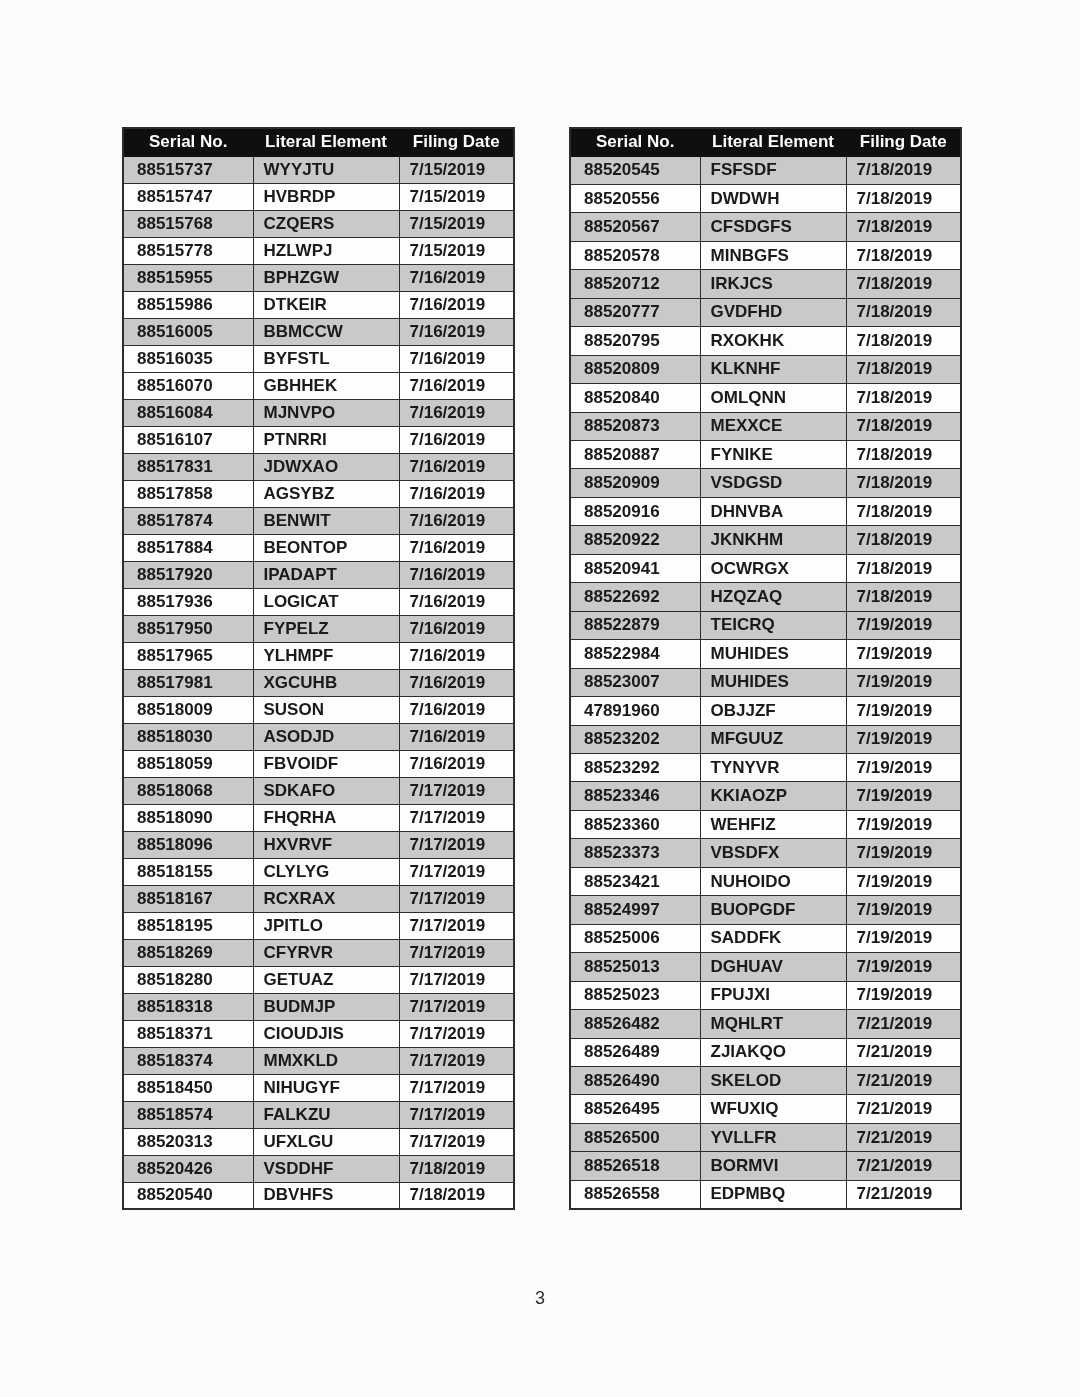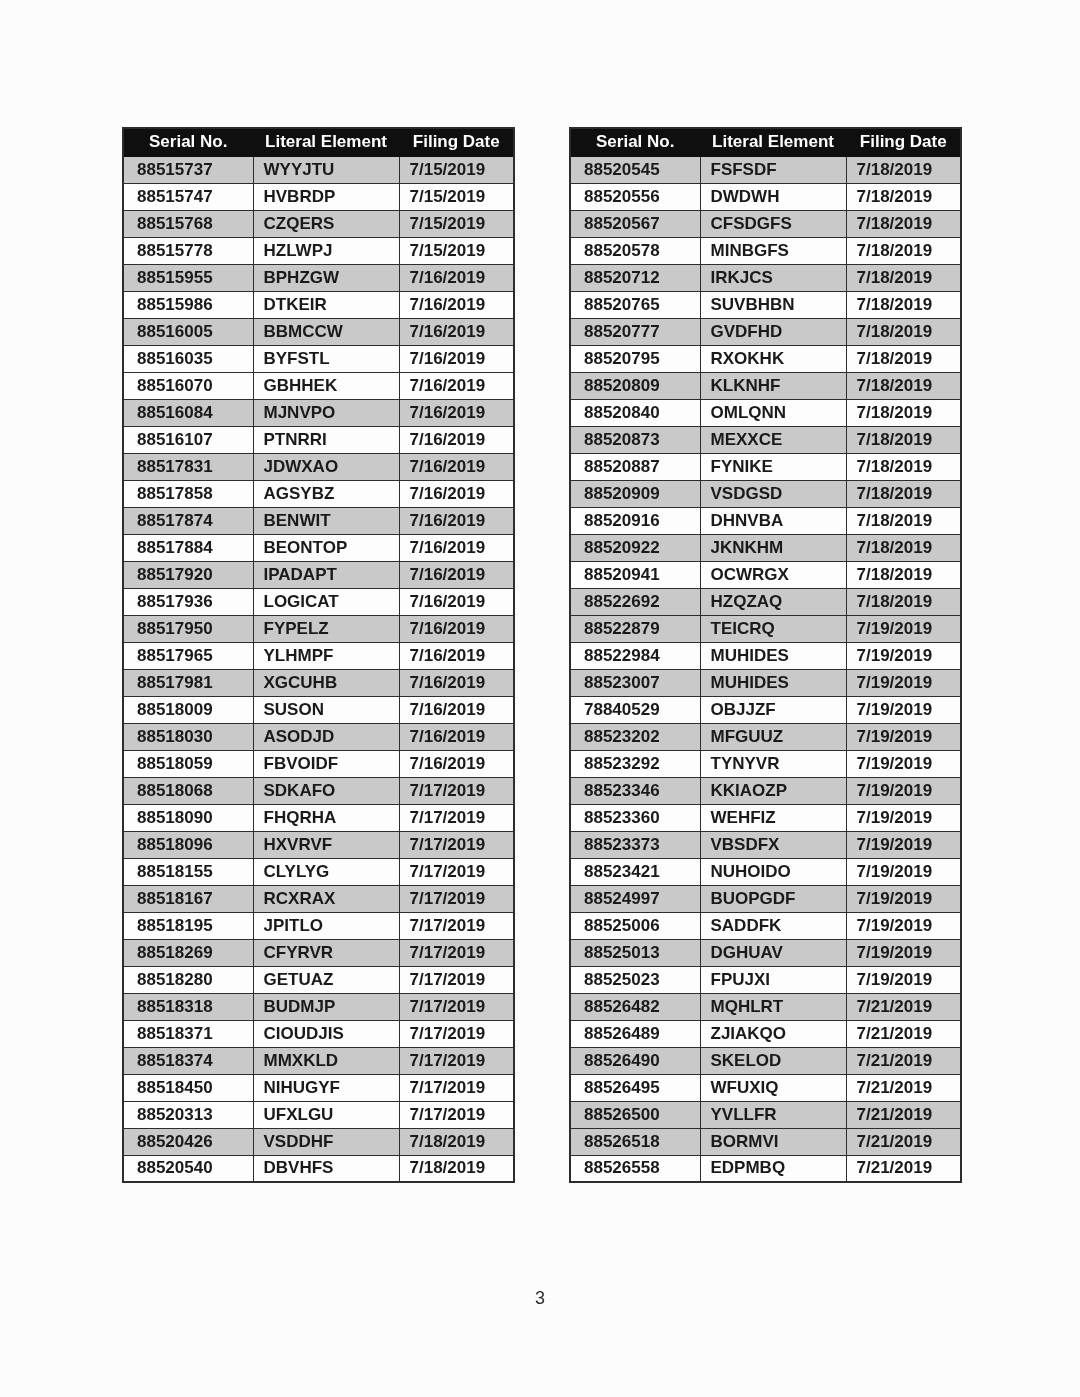--- a/index.html
+++ b/index.html
@@ -249,20 +249,25 @@
           <tr class="row-gray">
             <td>88518374</td>
             <td>MMXKLD</td>
             <td>7/17/2019</td>
           </tr>
           <tr class="row-white">
             <td>88518450</td>
             <td>NIHUGYF</td>
             <td>7/17/2019</td>
           </tr>
+          <tr class="row-gray">
+            <td>88518574</td>
+            <td>FALKZU</td>
+            <td>7/17/2019</td>
+          </tr>
           <tr class="row-white">
             <td>88520313</td>
             <td>UFXLGU</td>
             <td>7/17/2019</td>
           </tr>
           <tr class="row-gray">
             <td>88520426</td>
             <td>VSDDHF</td>
             <td>7/18/2019</td>
           </tr>
@@ -306,25 +311,20 @@
           <tr class="row-white">
             <td>88520578</td>
             <td>MINBGFS</td>
             <td>7/18/2019</td>
           </tr>
           <tr class="row-gray">
             <td>88520712</td>
             <td>IRKJCS</td>
             <td>7/18/2019</td>
           </tr>
-          <tr class="row-white">
-            <td>88520765</td>
-            <td>SUVBHBN</td>
-            <td>7/18/2019</td>
-          </tr>
           <tr class="row-gray">
             <td>88520777</td>
             <td>GVDFHD</td>
             <td>7/18/2019</td>
           </tr>
           <tr class="row-white">
             <td>88520795</td>
             <td>RXOKHK</td>
             <td>7/18/2019</td>
           </tr>
@@ -382,21 +382,21 @@
             <td>88522984</td>
             <td>MUHIDES</td>
             <td>7/19/2019</td>
           </tr>
           <tr class="row-gray">
             <td>88523007</td>
             <td>MUHIDES</td>
             <td>7/19/2019</td>
           </tr>
           <tr class="row-white">
-            <td>78840529</td>
+            <td>47891960</td>
             <td>OBJJZF</td>
             <td>7/19/2019</td>
           </tr>
           <tr class="row-gray">
             <td>88523202</td>
             <td>MFGUUZ</td>
             <td>7/19/2019</td>
           </tr>
           <tr class="row-white">
             <td>88523292</td>

